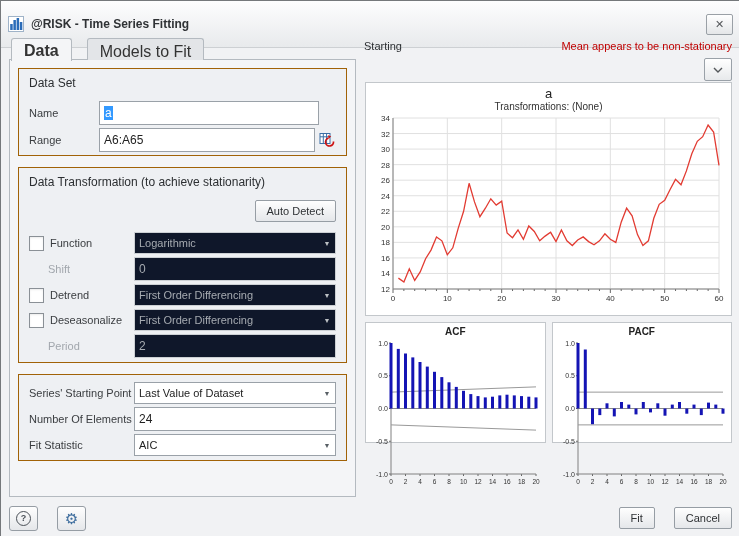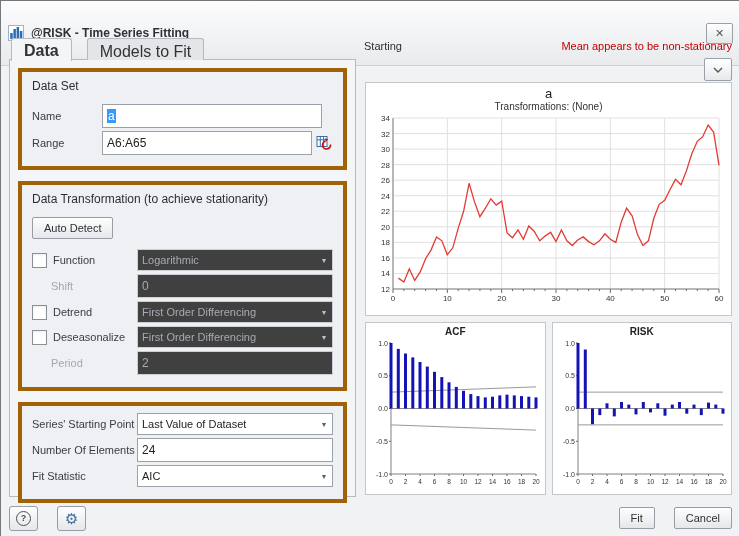--- a/index.html
+++ b/index.html
@@ -2,68 +2,68 @@
 <html><head>
 <meta charset="utf-8">
 <style>
   html,body{margin:0;padding:0}
   body{font-family:"Liberation Sans",sans-serif;background:#9aa0a6}
   svg text{font-family:"Liberation Sans",sans-serif}
 
   .dialog{position:relative;width:739px;height:536px;background:#f1f2f4;border:1px solid #75787b;box-shadow:2px 3px 10px rgba(0,0,0,.35);overflow:hidden}
 
   
-  .titlebar{height:30px;background:linear-gradient(#fdfdfe,#e8eaec);border-bottom:1px solid #cdd0d3;display:flex;align-items:center;padding:17px 7px}
+  .titlebar{height:30px;background:linear-gradient(#fdfdfe,#e8eaec);border-bottom:1px solid #cdd0d3;display:flex;align-items:center;padding:8px 7px}
   .titlebar .title{font-size:12px;font-weight:bold;color:#2f3235;margin-left:7px}
   .close-btn{margin-left:auto;width:25px;height:19px;border:1px solid #9aa0a6;border-radius:2px;background:linear-gradient(#ffffff,#e4e6e8);color:#4e5售154;font-size:11px;line-height:1;display:flex;align-items:center;justify-content:center;cursor:pointer;color:#54575a}
 
   
   .left-col{position:absolute;left:8px;top:37px;width:347px;bottom:40px}
   .tabs{display:flex;height:22px;position:relative;z-index:2;padding-left:2px}
   .tab{padding:4px 12px 0;font-size:16px;color:#333;background:#e3e5e8;border:1px solid #b4bac0;border-bottom:none;border-radius:3px 3px 0 0;margin-right:15px;cursor:pointer}
   .tab.active{background:#f4f5f7;font-weight:bold;margin-bottom:-1px;padding-top:3px}
   .tab-panel{position:absolute;top:21px;left:0;right:0;bottom:0;border:1px solid #b4bac0;background:#f4f5f7;padding:8px;z-index:1}
 
-  .group{border:4px solid #a16207;background:#eef0f3;padding:7px 10px 8px;margin-bottom:11px}
+  .group{border:1px solid #a16207;background:#eef0f3;padding:7px 10px 0;margin-bottom:11px}
   .group-title{font-size:12px;color:#2c2f32;margin-bottom:11px}
   .row{display:flex;align-items:center;margin-bottom:3px}
   .lbl{font-size:11px;color:#3a3d40;flex:0 0 auto;white-space:nowrap}
   .lbl.w70{width:70px}.lbl.w105{width:105px}
   .lbl.dim{color:#a2a7ad}
   .indent{margin-left:19px}
 
   .textbox{height:20px;border:1px solid #9aa1a8;background:#fff;font-size:12px;color:#222;padding:1px 4px;display:flex;align-items:center}
   input.textbox{outline:none;font-family:"Liberation Sans",sans-serif}
   .w210{width:210px}
   .grow{flex:1 1 auto;min-width:0}
   .sel{background:#3399ff;color:#fff;padding:0 1px}
 
   .combo{height:20px;border:1px solid #9aa1a8;background:#fff;font-size:11px;color:#222;display:flex;align-items:center;padding-left:4px;cursor:pointer}
   .combo .val{flex:1;white-space:nowrap;overflow:hidden}
   .combo .arrow{flex:0 0 16px;text-align:center;font-size:7px;color:#596066}
-  .disabled{background:#404040;border-color:#ccd0d4;color:#a6abb1;cursor:default}
+  .disabled{background:#0f172a;border-color:#ccd0d4;color:#a6abb1;cursor:default}
   .disabled .arrow{color:#bcc0c4}
 
   .checkbox{width:13px;height:13px;border:1px solid #8a9096;background:#fff;margin-right:6px;flex:0 0 auto;cursor:pointer;box-shadow:inset 0 1px 2px rgba(0,0,0,.08)}
 
   .btn{height:22px;padding:0 11px;border:1px solid #969da4;border-radius:2px;background:linear-gradient(#fefefe,#e5e7ea);font-size:11px;color:#2e3134;font-family:"Liberation Sans",sans-serif;cursor:pointer}
-  .autodetect-row{justify-content:flex-start;margin-bottom:10px}
+  .autodetect-row{justify-content:flex-end;margin-bottom:10px}
 
   
   .right-col{position:absolute;left:363px;right:8px;top:37px;bottom:40px}
   .preview-row{display:flex;align-items:center;font-size:11px;height:16px}
   .preview-label{color:#2c2f32}
   .warning{margin-left:auto;color:#c00000}
   .chart-menu-btn{position:absolute;top:20px;right:0;width:26px;height:21px;border:1px solid #9aa1a8;border-radius:2px;background:linear-gradient(#ffffff,#e7e9eb);display:flex;align-items:center;justify-content:center;cursor:pointer}
 
   .main-chart{position:absolute;top:44px;left:1px;right:0;height:232px;background:#fff;border:1px solid #c3c7cb;text-align:center}
   .chart-title{font-size:13px;color:#222;margin-top:3px;line-height:15px}
   .chart-subtitle{font-size:10px;color:#333;line-height:12px}
 
-  .small-charts{position:absolute;top:284px;left:1px;right:0;height:173px;display:flex;gap:6px}
+  .small-charts{position:absolute;top:284px;left:1px;right:0;height:121px;display:flex;gap:6px}
   .small-chart{flex:1;background:#fff;border:1px solid #c3c7cb;text-align:center}
   .small-title{font-size:10px;font-weight:bold;color:#222;line-height:15px;margin-top:1px}
 
   
   .footer{position:absolute;left:0;right:0;bottom:0;height:38px;display:flex;align-items:center;padding:0 8px;gap:19px}
   .icon-btn{width:27px;height:23px;border:1px solid #969da4;border-radius:3px;background:linear-gradient(#fefefe,#e5e7ea);display:flex;align-items:center;justify-content:center;cursor:pointer}
   .q{width:13px;height:13px;border:1.4px solid #4b5burn158;border:1.4px solid #4b5158;border-radius:50%;font-size:9px;font-weight:bold;color:#4b5158;display:flex;align-items:center;justify-content:center}
   .gear{font-size:15px;color:#3f6e9e;line-height:1}
   .footer .spacer{flex:1}
   .btn.fit{min-width:36px}
@@ -342,21 +342,21 @@
             <rect x="124.0" y="57.7" width="3" height="11.8" fill="#1414b4"></rect>
             <rect x="131.3" y="56.4" width="3" height="13.1" fill="#1414b4"></rect>
             <rect x="138.5" y="55.7" width="3" height="13.8" fill="#1414b4"></rect>
             <rect x="145.8" y="56.4" width="3" height="13.1" fill="#1414b4"></rect>
             <rect x="153.0" y="57.1" width="3" height="12.4" fill="#1414b4"></rect>
             <rect x="160.3" y="57.7" width="3" height="11.8" fill="#1414b4"></rect>
             <rect x="167.5" y="58.4" width="3" height="11.1" fill="#1414b4"></rect>
           </svg>
       </div>
       <div class="small-chart">
-        <div class="small-title">RISK</div>
+        <div class="small-title">PACF</div>
         <svg width="176" height="150">
             <line x1="22" y1="4" x2="24" y2="4" stroke="#666"></line>
             <text x="21" y="6.5" font-size="7" text-anchor="end" fill="#333">1.0</text>
             <line x1="22" y1="36.75" x2="24" y2="36.75" stroke="#666"></line>
             <text x="21" y="39.25" font-size="7" text-anchor="end" fill="#333">0.5</text>
             <line x1="22" y1="69.5" x2="24" y2="69.5" stroke="#666"></line>
             <text x="21" y="72" font-size="7" text-anchor="end" fill="#333">0.0</text>
             <line x1="22" y1="102.25" x2="24" y2="102.25" stroke="#666"></line>
             <text x="21" y="104.75" font-size="7" text-anchor="end" fill="#333">-0.5</text>
             <line x1="22" y1="135" x2="24" y2="135" stroke="#666"></line>

